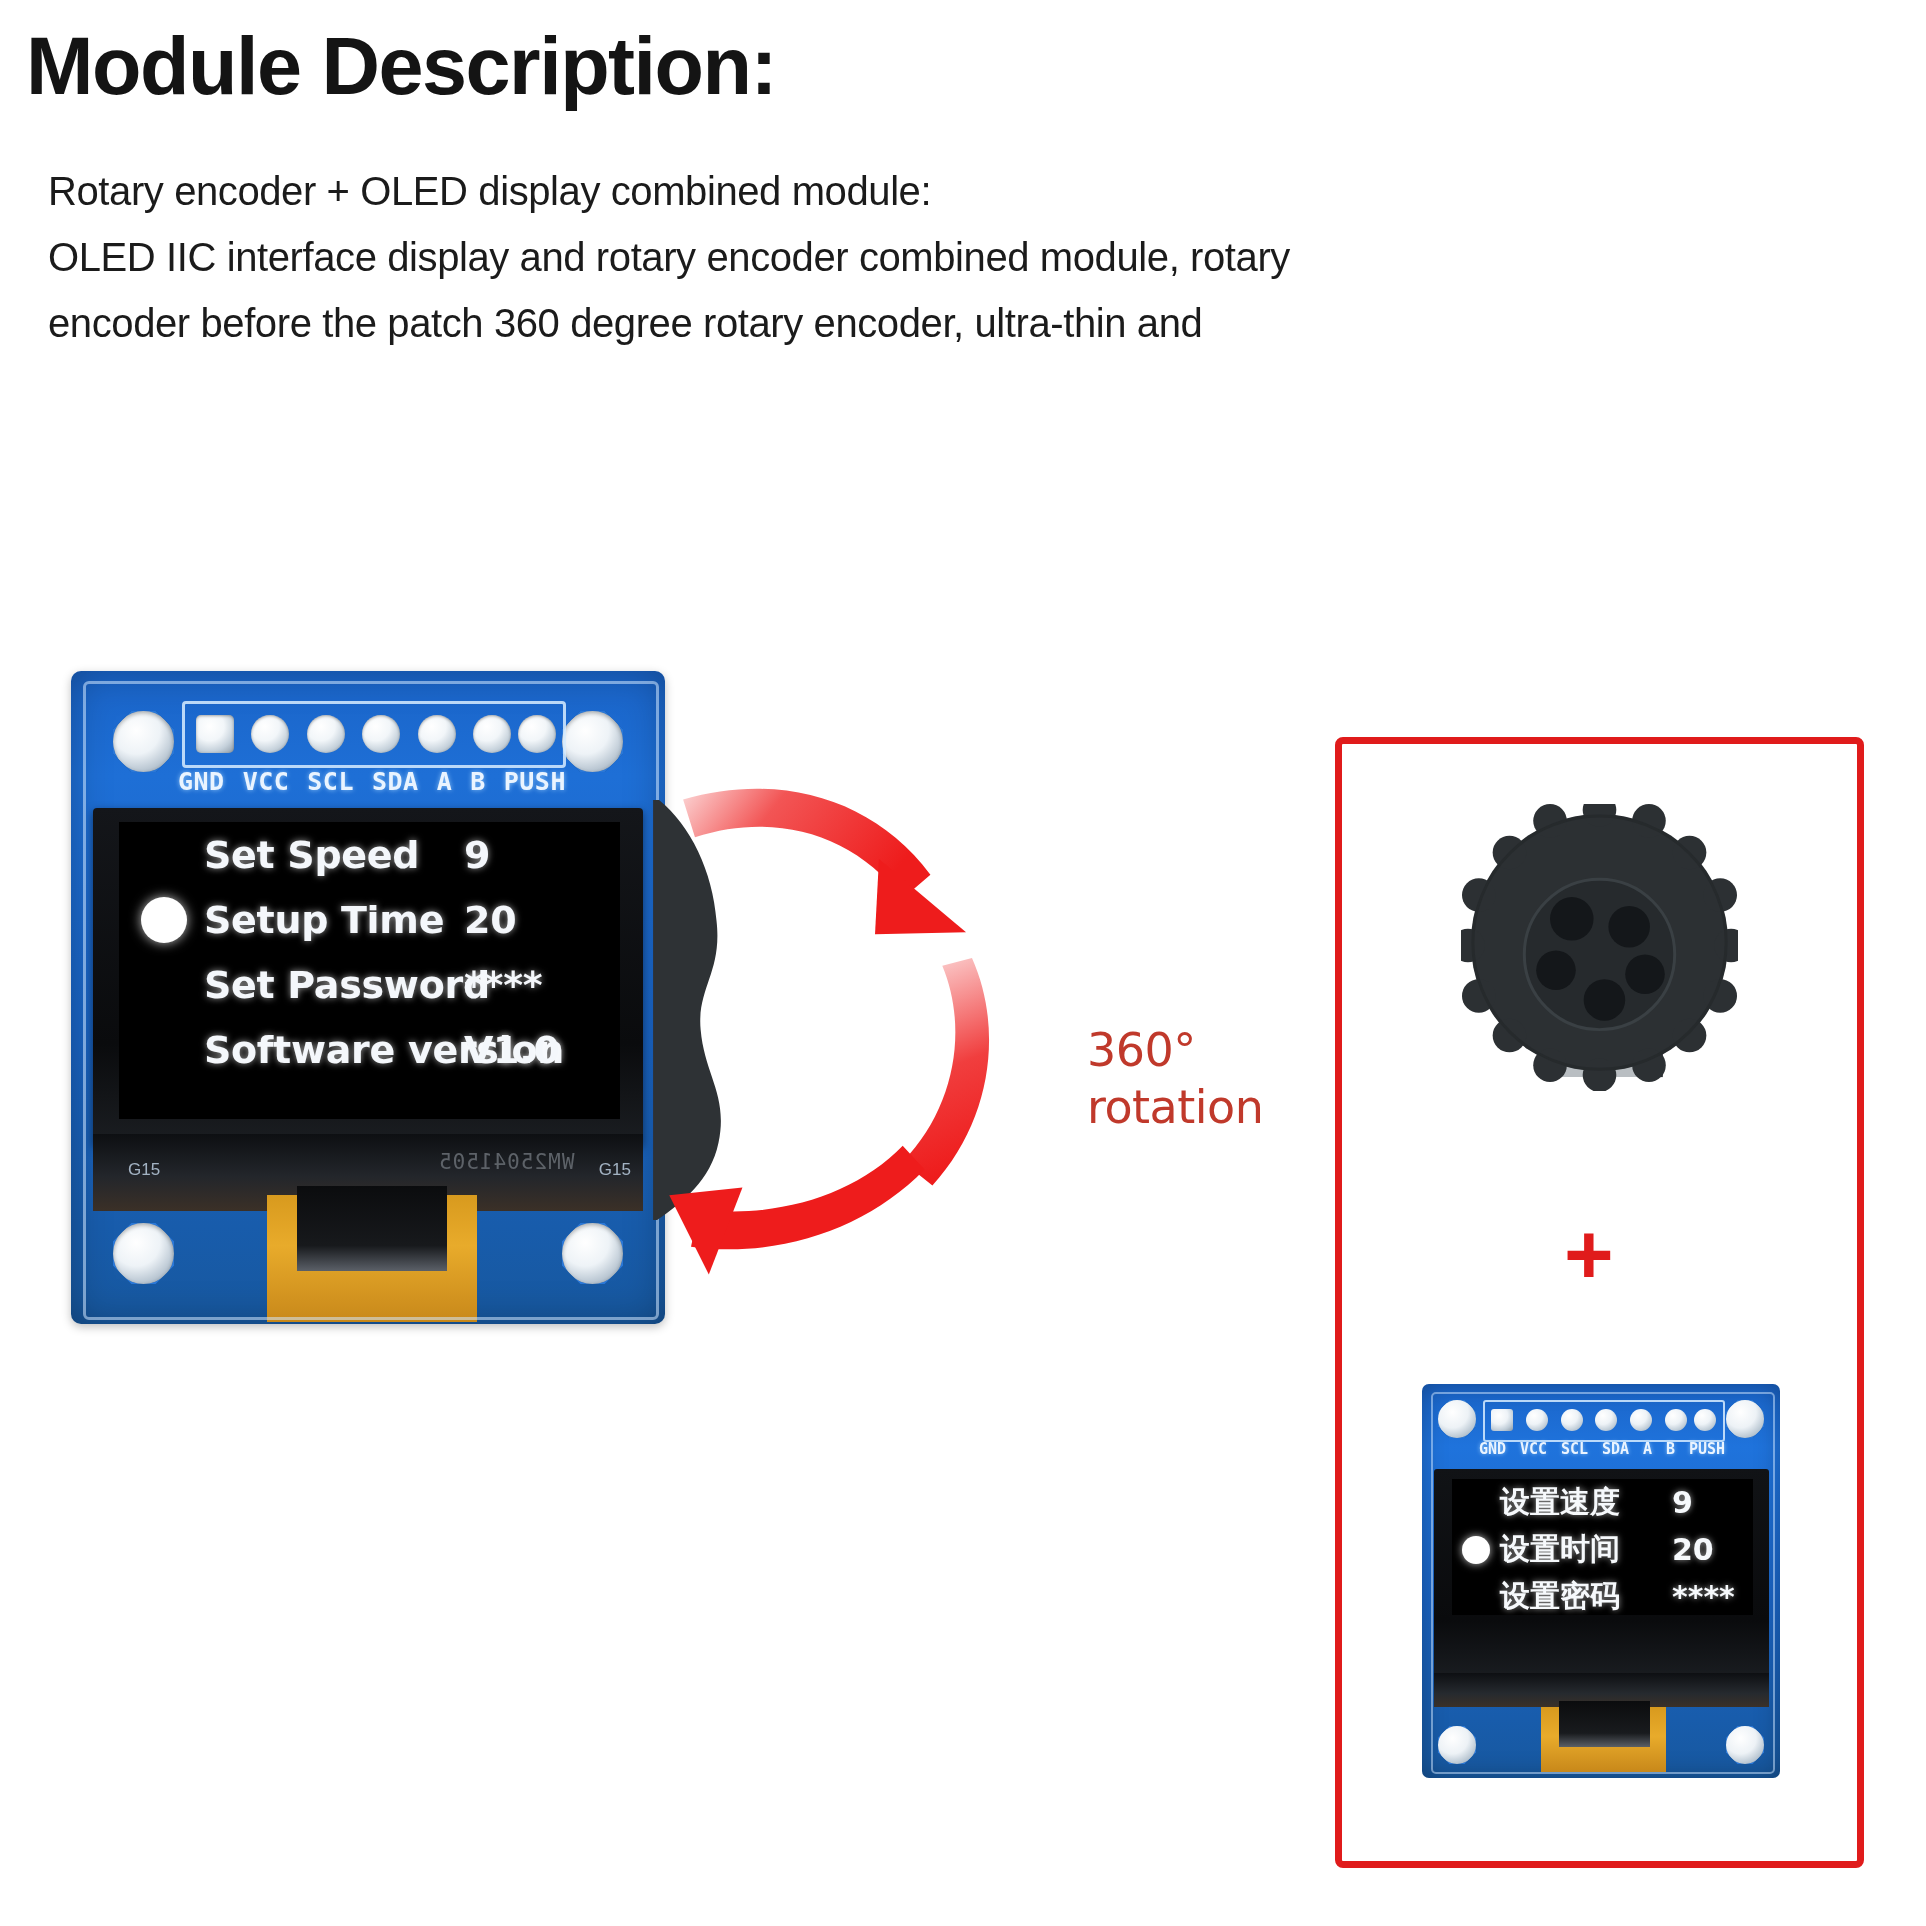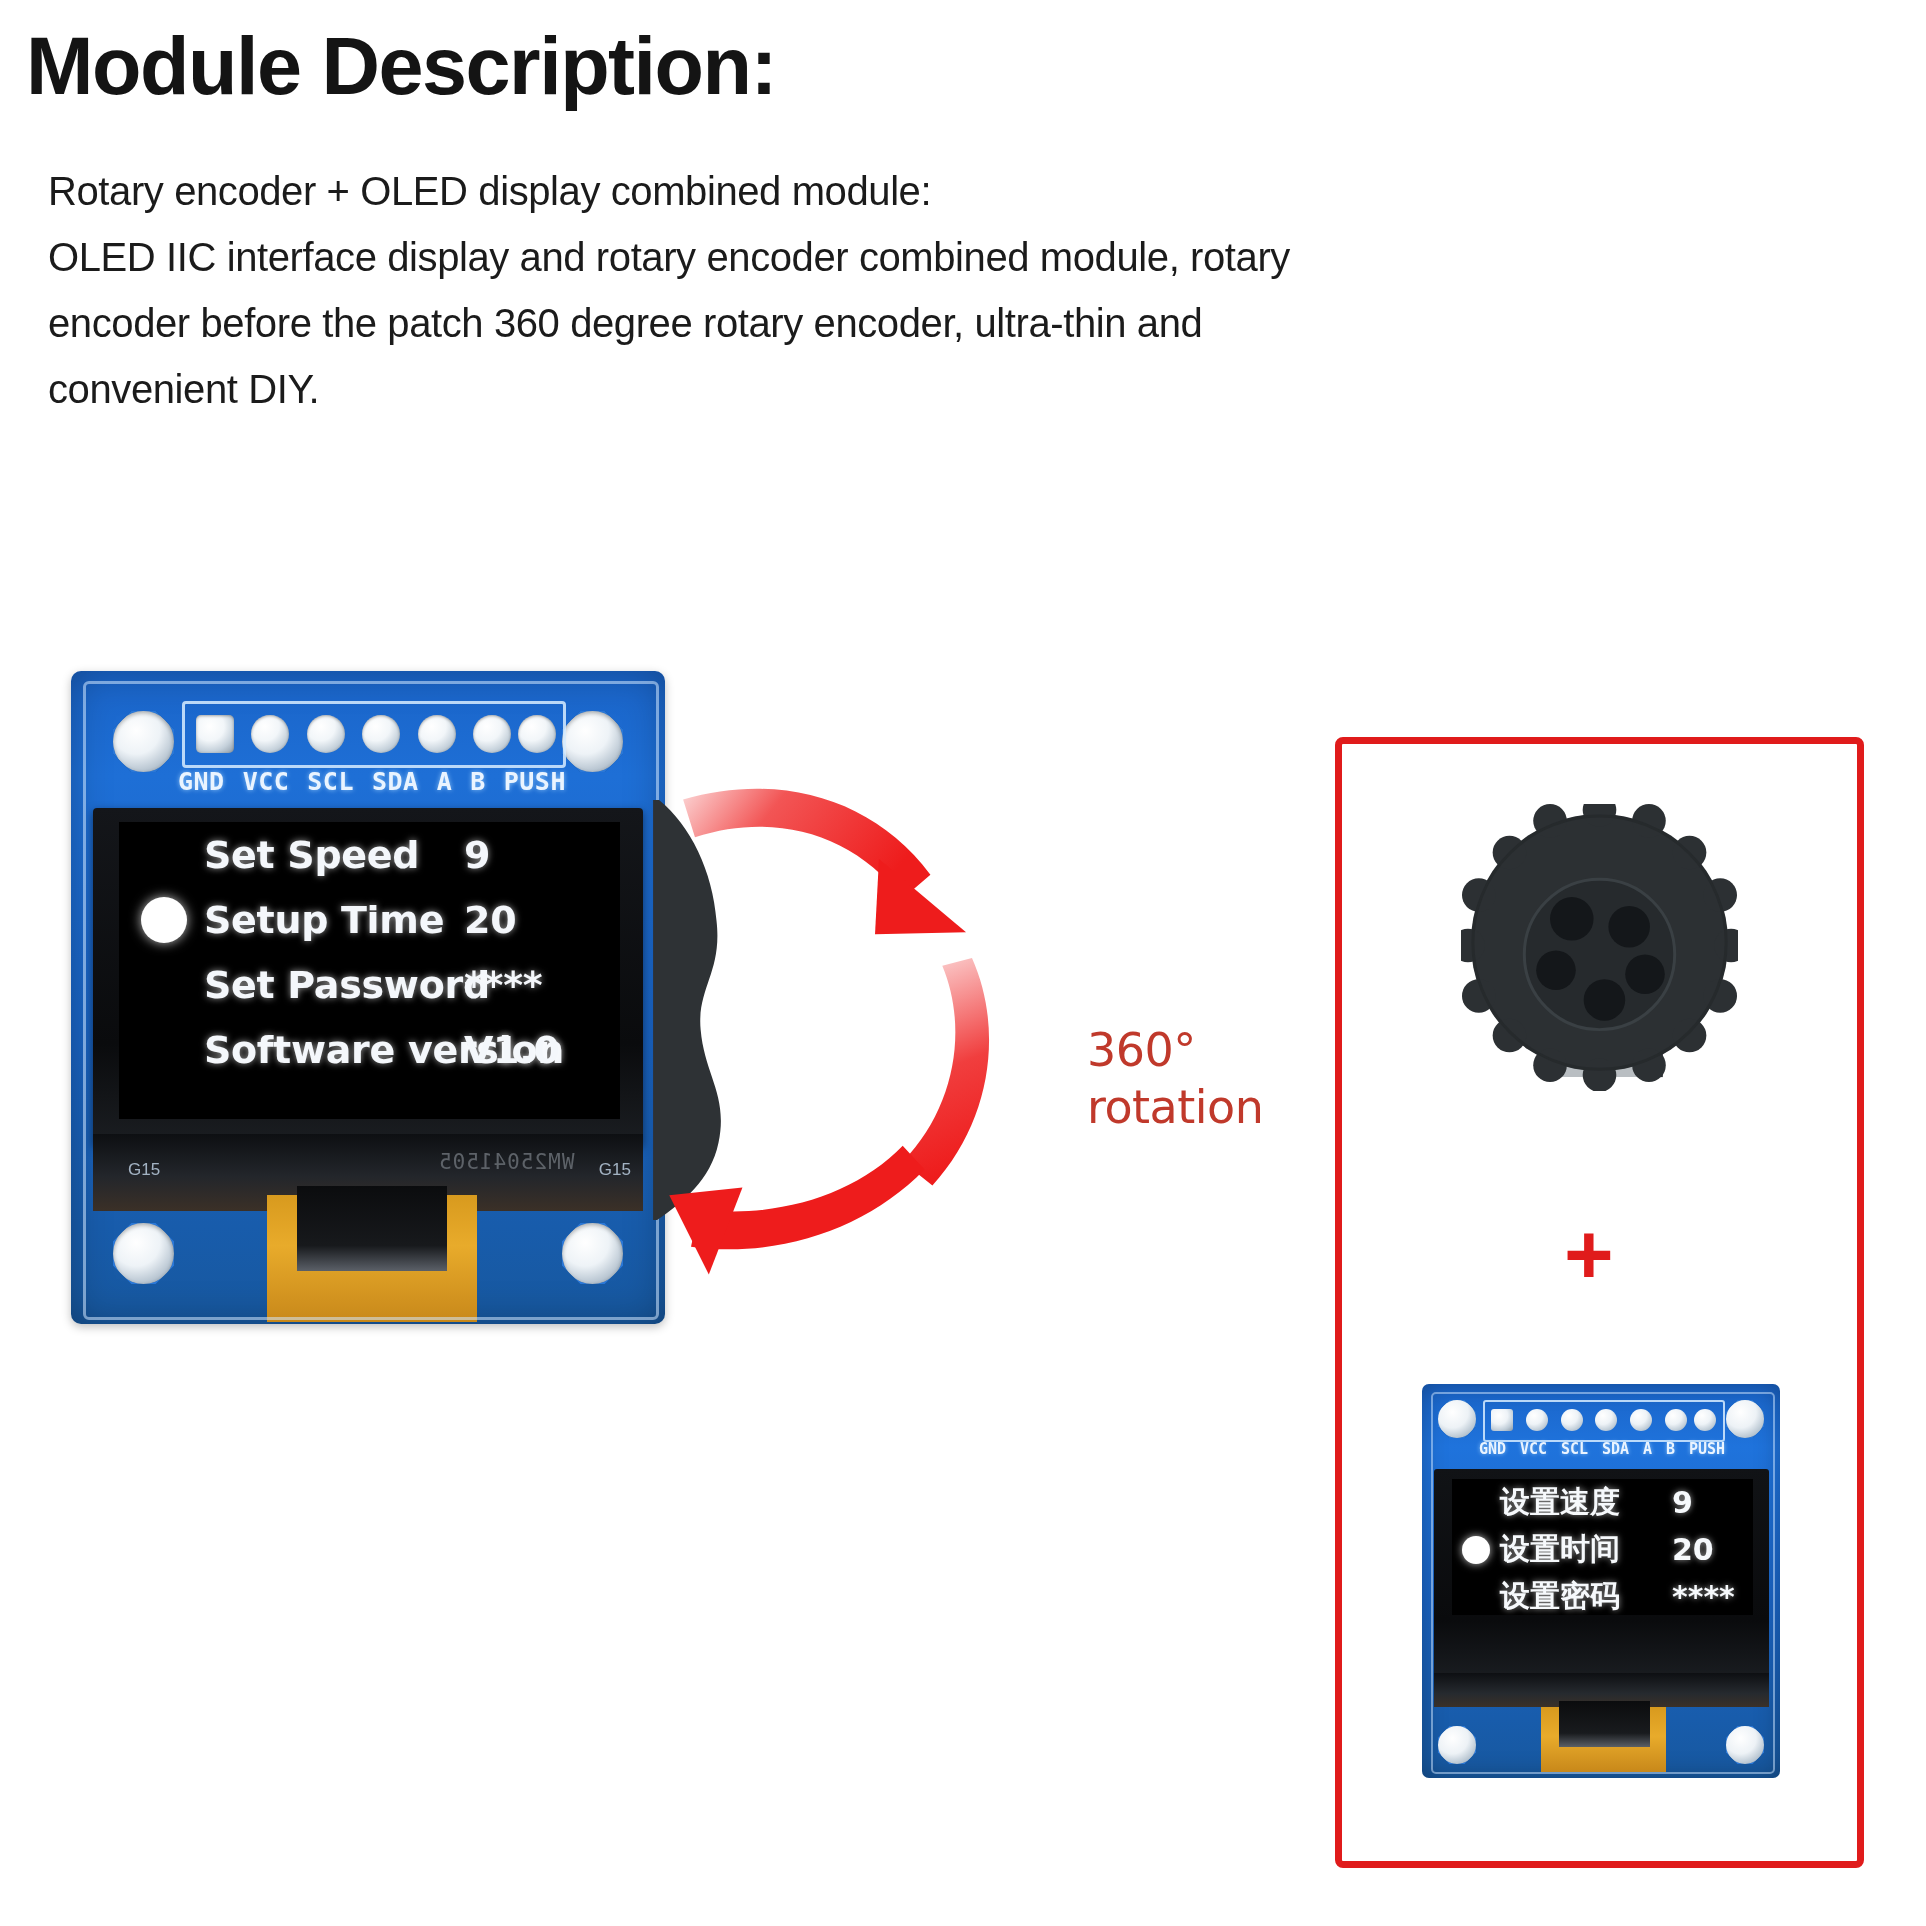--- a/index.html
+++ b/index.html
@@ -241,21 +241,20 @@
 </style>
 </head>
 <body>
 
 <div id="page-title">Module Description:</div>
 
 <div id="body-copy">
   <div class="line">Rotary encoder + OLED display combined module:</div>
   <div class="line">OLED IIC interface display and rotary encoder combined module, rotary</div>
   <div class="line">encoder before the patch 360 degree rotary encoder, ultra-thin and</div>
-  <div class="line">convenient DIY.</div>
 </div>
 
 <div id="main-board">
   <div class="pcb">
 
     <div class="mount-hole mh-tl"></div>
     <div class="mount-hole mh-tr"></div>
     <div class="mount-hole mh-bl"></div>
     <div class="mount-hole mh-br"></div>
 

